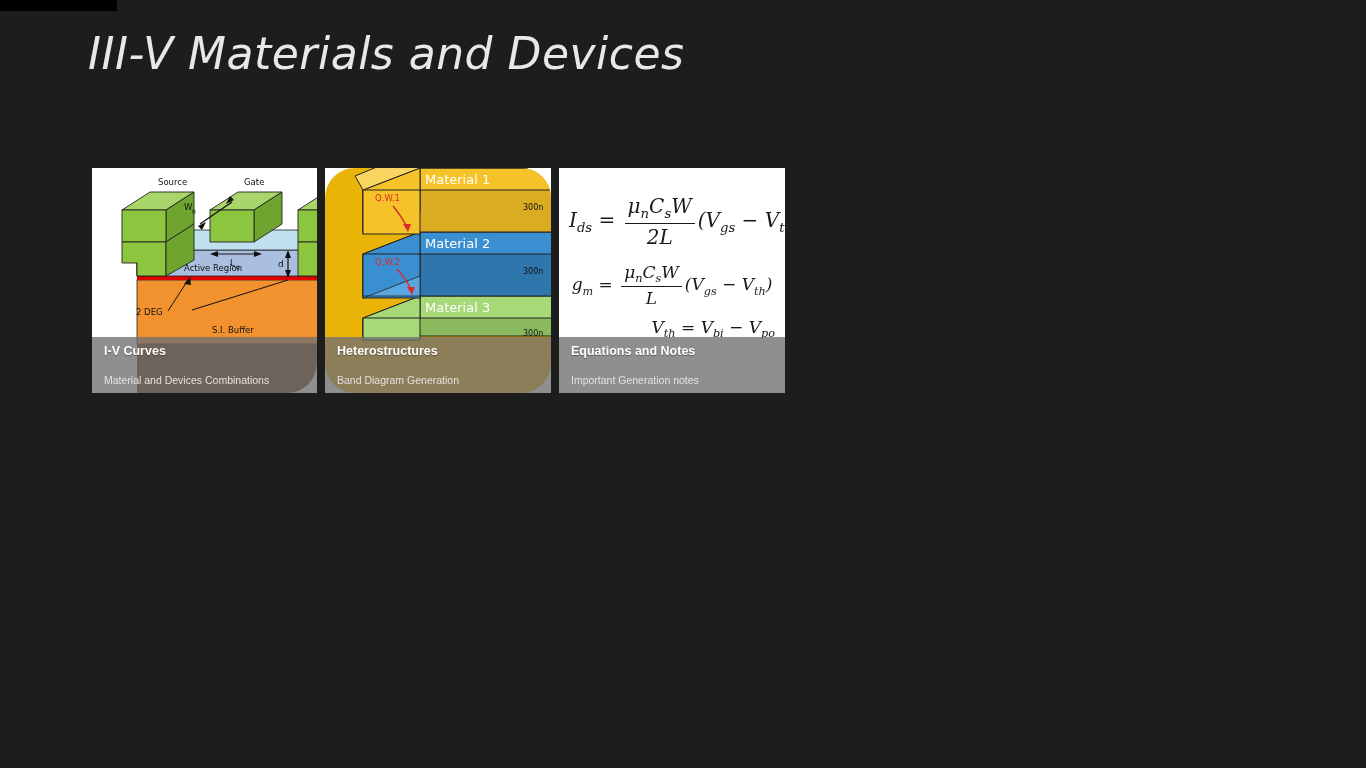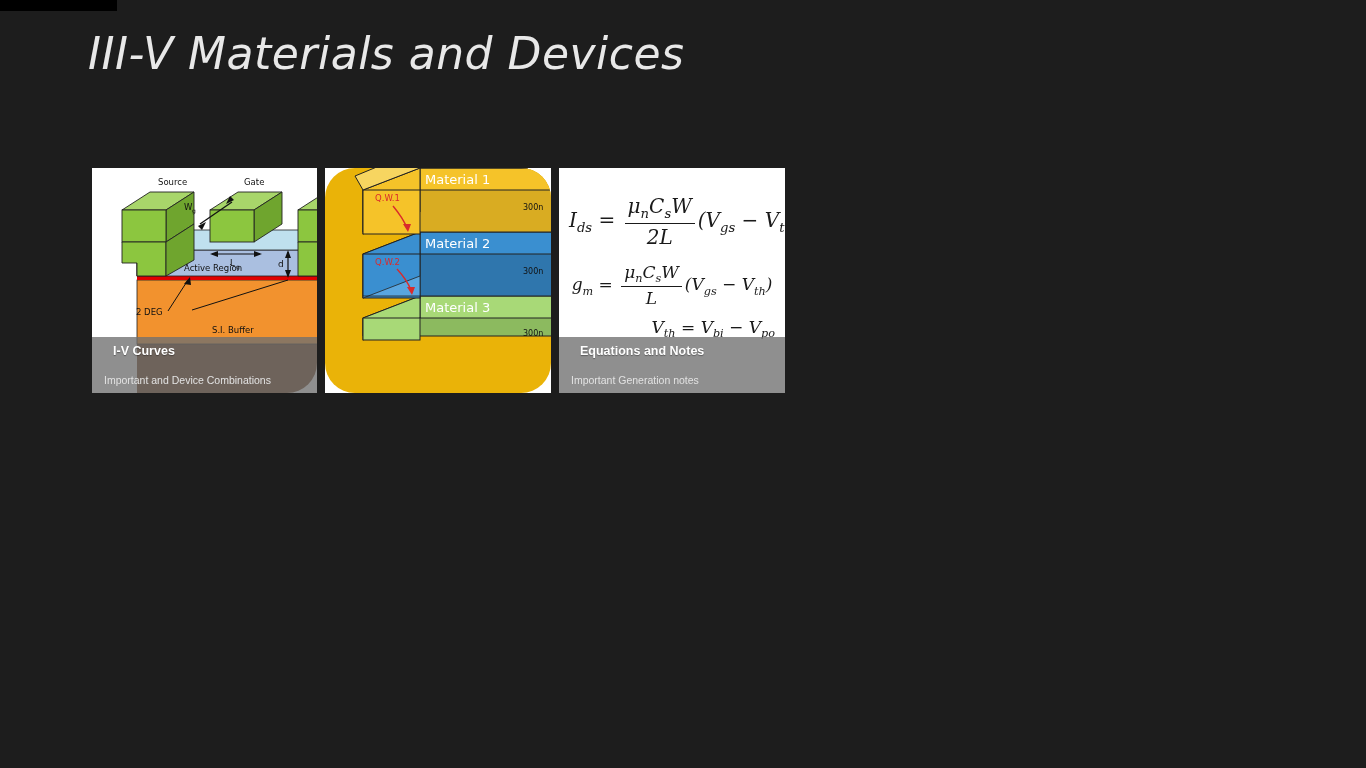--- a/index.html
+++ b/index.html
@@ -66,21 +66,21 @@
     border-radius: 30px;
   }
 
   
   .card-caption {
     position: absolute;
     left: 0; right: 0;
     bottom: 0;
     height: 56px;
     background: rgba(112,112,112,0.78);
-    padding: 6px 12px 0 21px;
+    padding: 6px 12px 0 12px;
   }
   .cap-title {
     color: #ffffff;
     font-size: 12.5px;
     font-weight: bold;
     line-height: 16px;
     white-space: nowrap;
     text-shadow: 0 1px 1px rgba(0,0,0,0.35);
   }
   .cap-sub {
@@ -197,21 +197,21 @@
           <text x="138" y="98" font-family="DejaVu Sans, sans-serif" font-size="8.5" fill="#111">L</text>
           <text x="144" y="101" font-family="DejaVu Sans, sans-serif" font-size="6" fill="#111">g</text>
           <text x="186" y="99" font-family="DejaVu Sans, sans-serif" font-size="9" fill="#111">d</text>
           <text x="92" y="103" font-family="DejaVu Sans, sans-serif" font-size="8.5" fill="#111">Active Region</text>
           <text x="44" y="147" font-family="DejaVu Sans, sans-serif" font-size="8.5" fill="#111">2 DEG</text>
           <text x="120" y="165" font-family="DejaVu Sans, sans-serif" font-size="8.5" fill="#111">S.I. Buffer</text>
         </svg>
       </div>
       <div class="card-caption">
         <div class="cap-title">I-V Curves</div>
-        <div class="cap-sub">Important and Device Combinations</div>
+        <div class="cap-sub">Material and Devices Combinations</div>
       </div>
     </div>
 
     <div class="card wide">
       <div class="card-art hetero">
         <svg width="226" height="225" viewBox="0 0 226 225">
 
           <polygon points="38,150 95,128 236,128 236,168 38,168" fill="#8cba5f" stroke="#222" stroke-width="1"></polygon>
           <rect x="95" y="128" width="141" height="22" fill="#a8d977" stroke="#222" stroke-width="1"></rect>
           <polygon points="38,150 95,128 95,150 38,172" fill="#a8d977" stroke="#222" stroke-width="1"></polygon>
@@ -240,20 +240,24 @@
 
           <text x="50" y="33" font-family="DejaVu Sans, sans-serif" font-size="8.5" fill="#d92b2b">Q.W.1</text>
           <path d="M 68 38 Q 78 50 82 60" stroke="#d92b2b" stroke-width="1.4" fill="none"></path>
           <polygon points="83,64 78,56 86,56" fill="#d92b2b"></polygon>
 
           <text x="50" y="97" font-family="DejaVu Sans, sans-serif" font-size="8.5" fill="#d92b2b">Q.W.2</text>
           <path d="M 72 101 Q 82 112 86 122" stroke="#d92b2b" stroke-width="1.4" fill="none"></path>
           <polygon points="87,127 82,119 90,119" fill="#d92b2b"></polygon>
         </svg>
       </div>
+      <div class="card-caption">
+        <div class="cap-title">Heterostructures</div>
+        <div class="cap-sub">Band Diagram Generation</div>
+      </div>
     </div>
 
     <div class="card wide">
       <div class="card-art eqs">
 
         <div class="eq eq1">
           <i>I</i><sub>ds</sub> = <span class="frac"><span class="num">μ<sub>n</sub><i>C</i><sub>s</sub><i>W</i></span><span class="den">2<i>L</i></span></span>(<i>V</i><sub>gs</sub> − <i>V</i><sub>th</sub>)<sup class="up">2</sup>
         </div>
 
         <div class="eq eq2">

